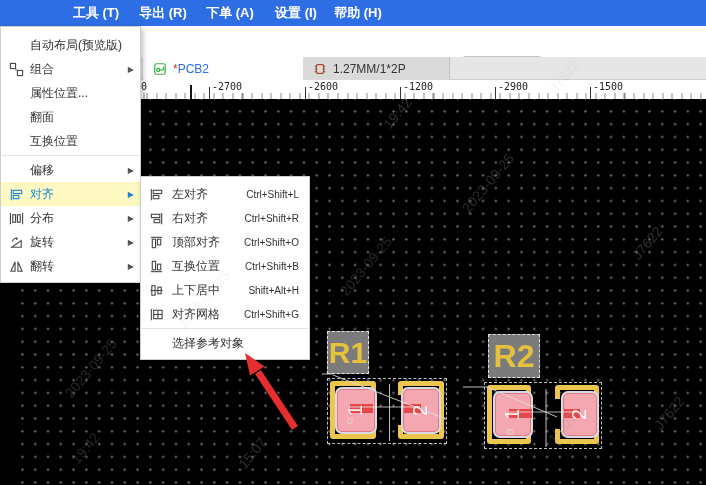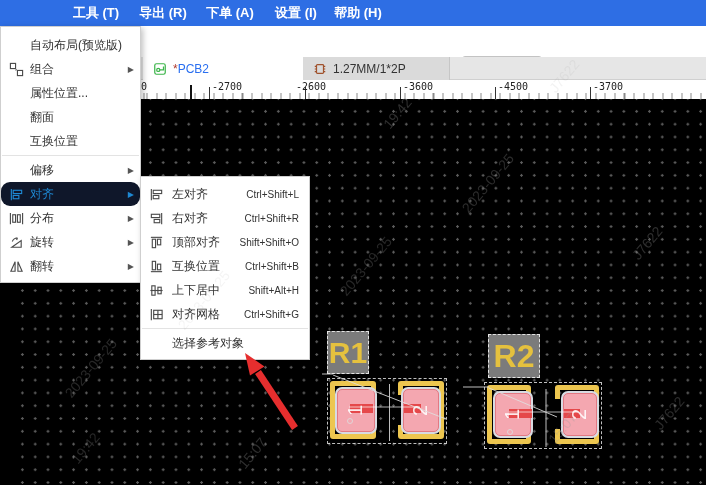--- a/index.html
+++ b/index.html
@@ -62,21 +62,21 @@
 
   
   .menu{position:absolute;background:#fff;border:1px solid #cfcfcf;box-sizing:border-box;
         box-shadow:2px 2px 6px rgba(0,0,0,.25);z-index:50;padding:6px 0 4px 0;}
   .menu-main{left:0;top:26px;width:141px;}
   .menu-sub{left:140px;top:176px;width:170px;padding-top:5px;}
   .mrow{height:24px;display:flex;align-items:center;padding:0 6px 0 8px;font-size:12px;color:#333;}
   .mrow .micon{width:21px;display:flex;align-items:center;}
   .mrow .mlabel{flex:1;white-space:nowrap;}
   .mrow .marrow{font-size:8px;color:#555;}
-  .mrow.hl{background:#0f172a;color:#1e88d2;border-radius:9px;}
+  .mrow.hl{background:#fef9c3;color:#1e88d2;}
   .mrow.hl .marrow{color:#1e88d2;}
   .msep{border-top:1px solid #e3e3e3;margin:2px 1px;}
   .srow{height:24px;display:flex;align-items:center;padding:0 10px 0 8px;font-size:12px;color:#333;}
   .srow .micon{width:23px;display:flex;align-items:center;}
   .srow .slabel{flex:1;white-space:nowrap;}
   .srow .skey{font-size:10px;color:#333;}
   .mi{stroke:#4a4a4a;fill:none;stroke-width:1.2;}
   .mi-blue{stroke:#1e88d2;}
 
   
@@ -239,24 +239,24 @@
   <div class="ruler">
     <div class="minor"></div>
     <span class="rlabel" style="left:141px;">0</span>
     <div class="majortick" style="left:190px;width:2px;height:14px;background:#111;"></div>
     <div class="majortick" style="left:209px;"></div>
     <div class="majortick" style="left:305px;"></div>
     <div class="majortick" style="left:400px;"></div>
     <div class="majortick" style="left:495px;"></div>
     <div class="majortick" style="left:590px;"></div>
     <span class="rlabel" style="left:212px;">-2700</span>
-    <span class="rlabel" style="left:296px;">-2600</span>
-    <span class="rlabel" style="left:403px;">-3600</span>
-    <span class="rlabel" style="left:498px;">-4500</span>
-    <span class="rlabel" style="left:593px;">-3700</span>
+    <span class="rlabel" style="left:308px;">-2600</span>
+    <span class="rlabel" style="left:403px;">-1200</span>
+    <span class="rlabel" style="left:498px;">-2900</span>
+    <span class="rlabel" style="left:593px;">-1500</span>
   </div>
 
   <div class="canvas">
 
     <div class="reflabel" style="left:315px;top:232px;width:42px;height:43px;font-size:30px;">R1</div>
     <div class="selrect" style="left:315px;top:279px;width:120px;height:66px;"></div>
     <div class="padframe" style="left:318px;top:282px;width:46px;height:58px;"></div>
     <div class="padframe" style="left:386px;top:282px;width:46px;height:58px;"></div>
     <div class="padgap" style="left:358px;top:296px;width:7px;height:30px;"></div>
     <div class="padgap" style="left:385px;top:296px;width:7px;height:30px;"></div>
@@ -404,21 +404,21 @@
     </div>
     <div class="srow">
       <span class="micon">
           <svg class="mi" width="15" height="15" viewBox="0 0 16 16">
             <line x1="2" y1="2.5" x2="14" y2="2.5"></line>
             <rect x="3.5" y="4.5" width="3.5" height="9"></rect>
             <rect x="9" y="4.5" width="3.5" height="6"></rect>
           </svg>
         </span>
       <span class="slabel">顶部对齐</span>
-      <span class="skey">Shift+Shift+O</span>
+      <span class="skey">Ctrl+Shift+O</span>
     </div>
     <div class="srow">
       <span class="micon">
           <svg class="mi" width="15" height="15" viewBox="0 0 16 16">
             <line x1="2" y1="13.5" x2="14" y2="13.5"></line>
             <rect x="3.5" y="2.5" width="3.5" height="9"></rect>
             <rect x="9" y="5.5" width="3.5" height="6"></rect>
           </svg>
         </span>
       <span class="slabel">互换位置</span>

